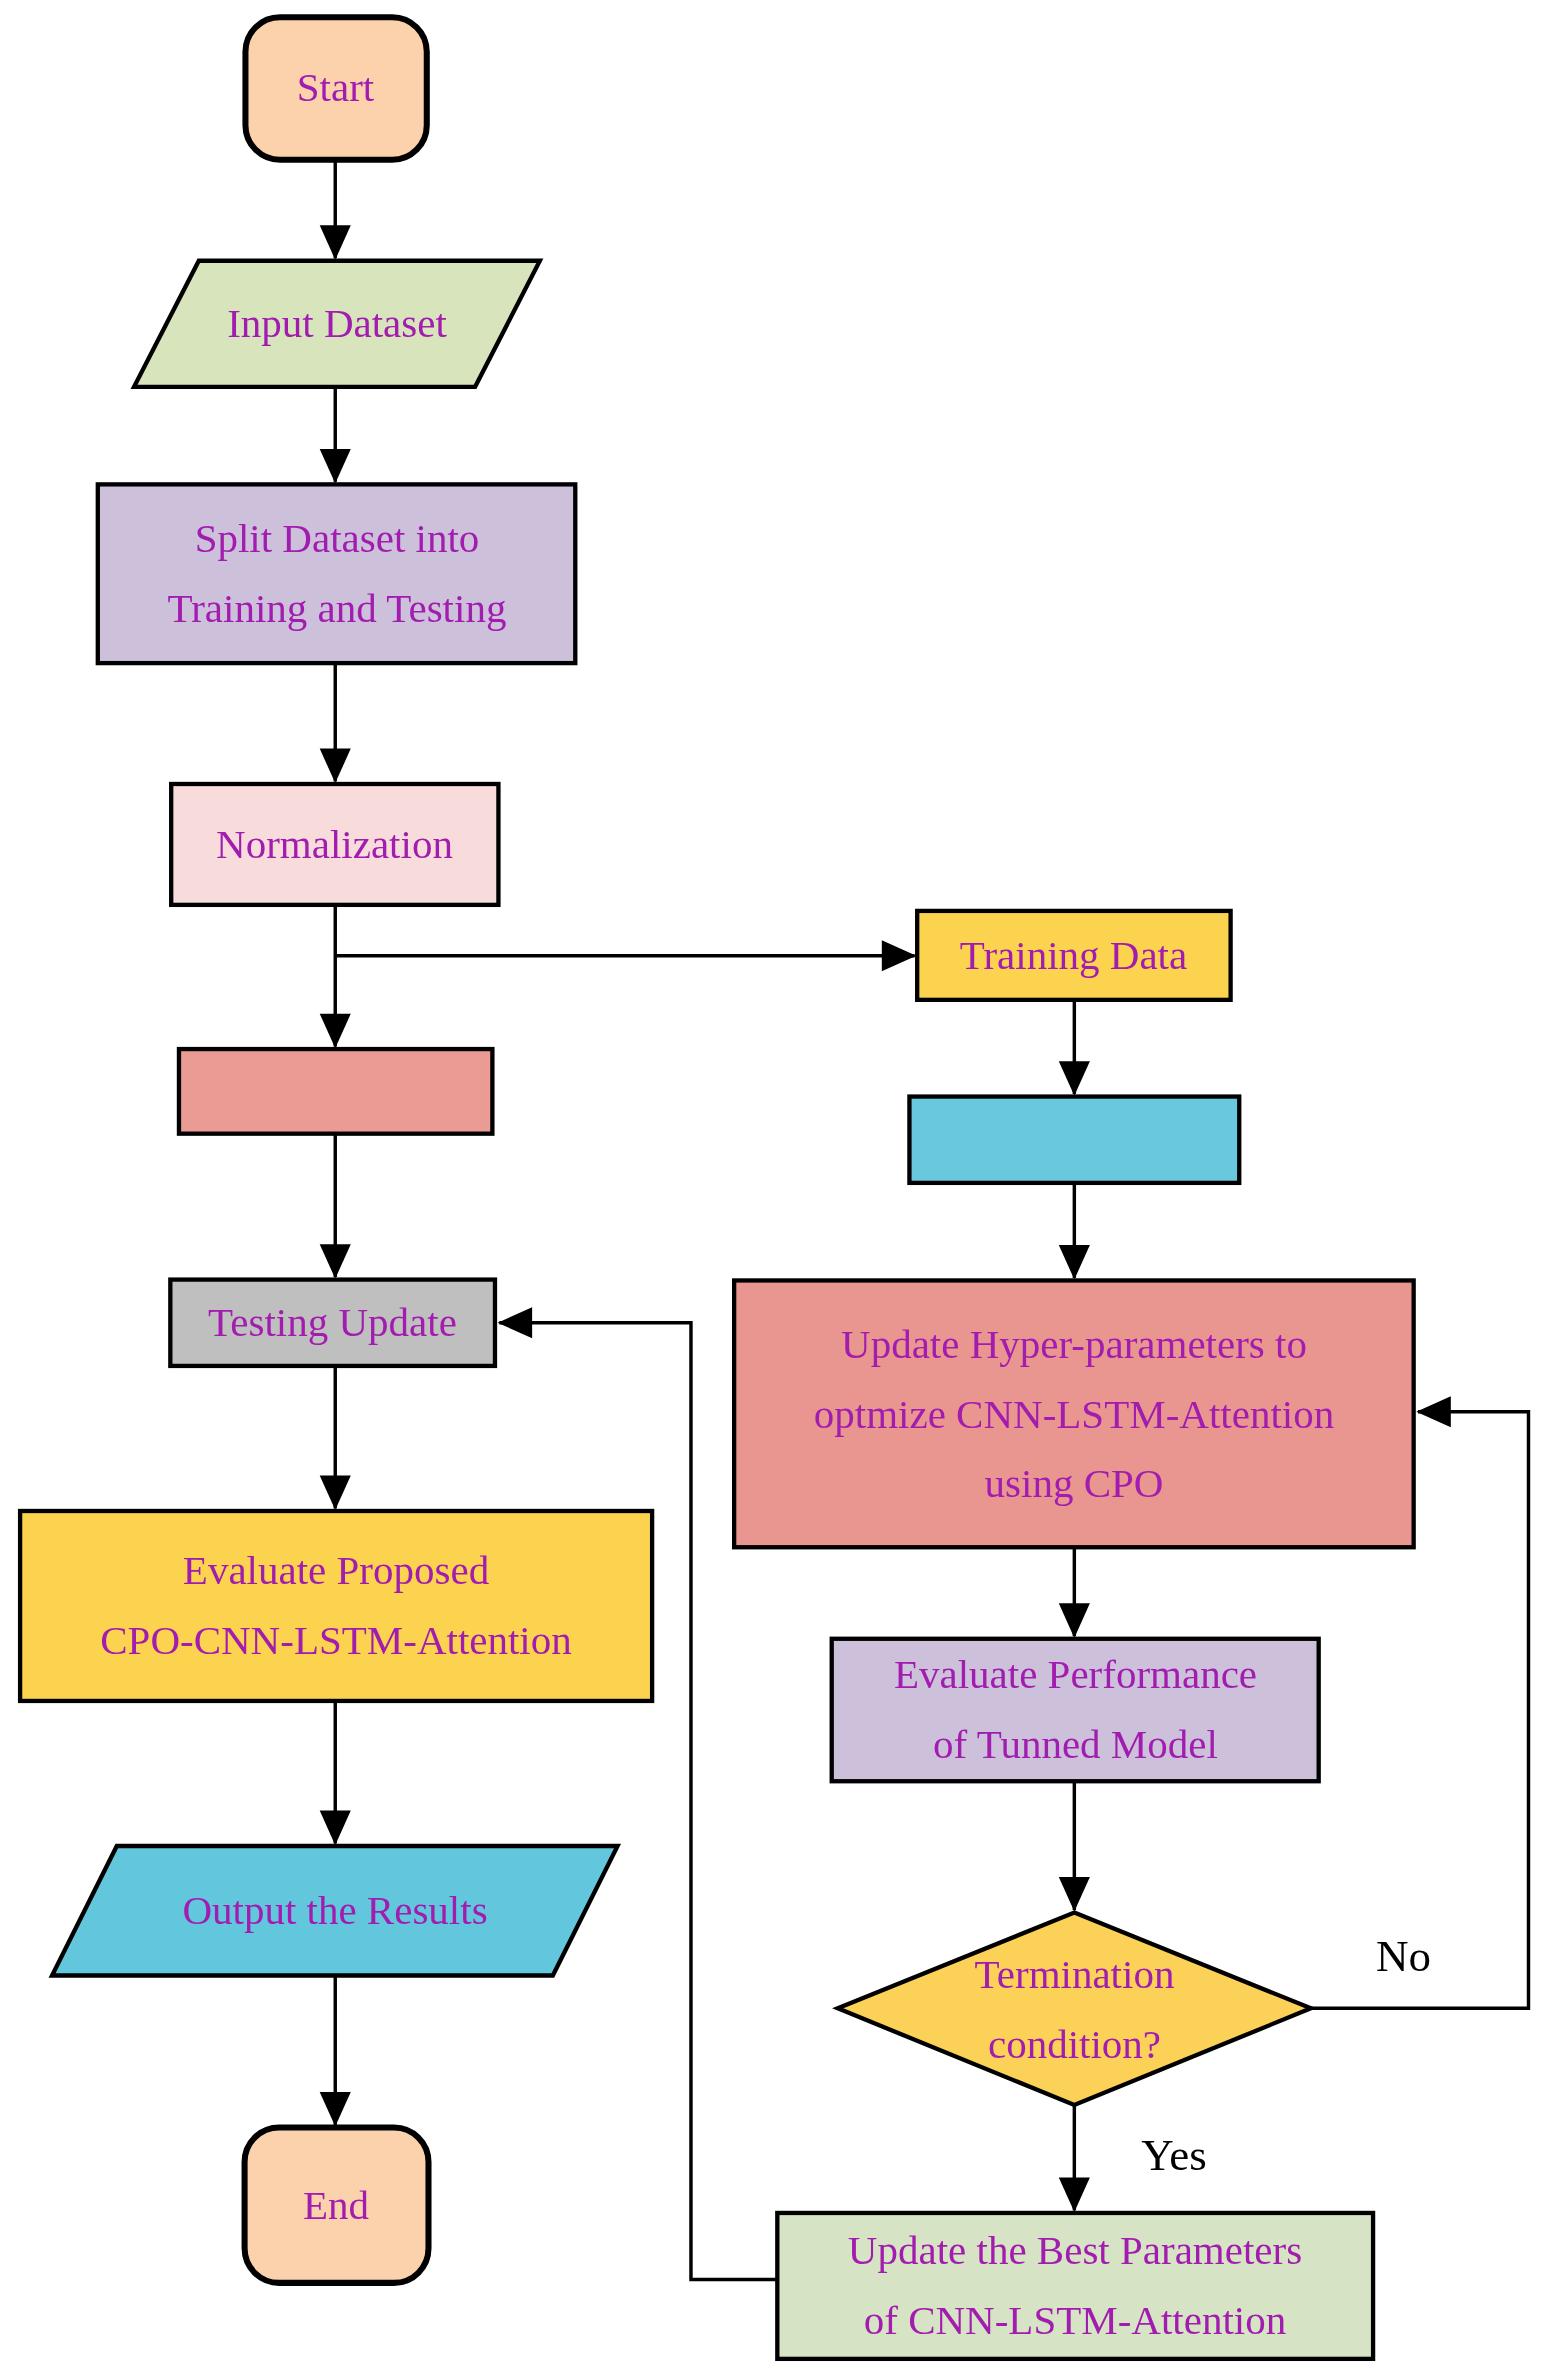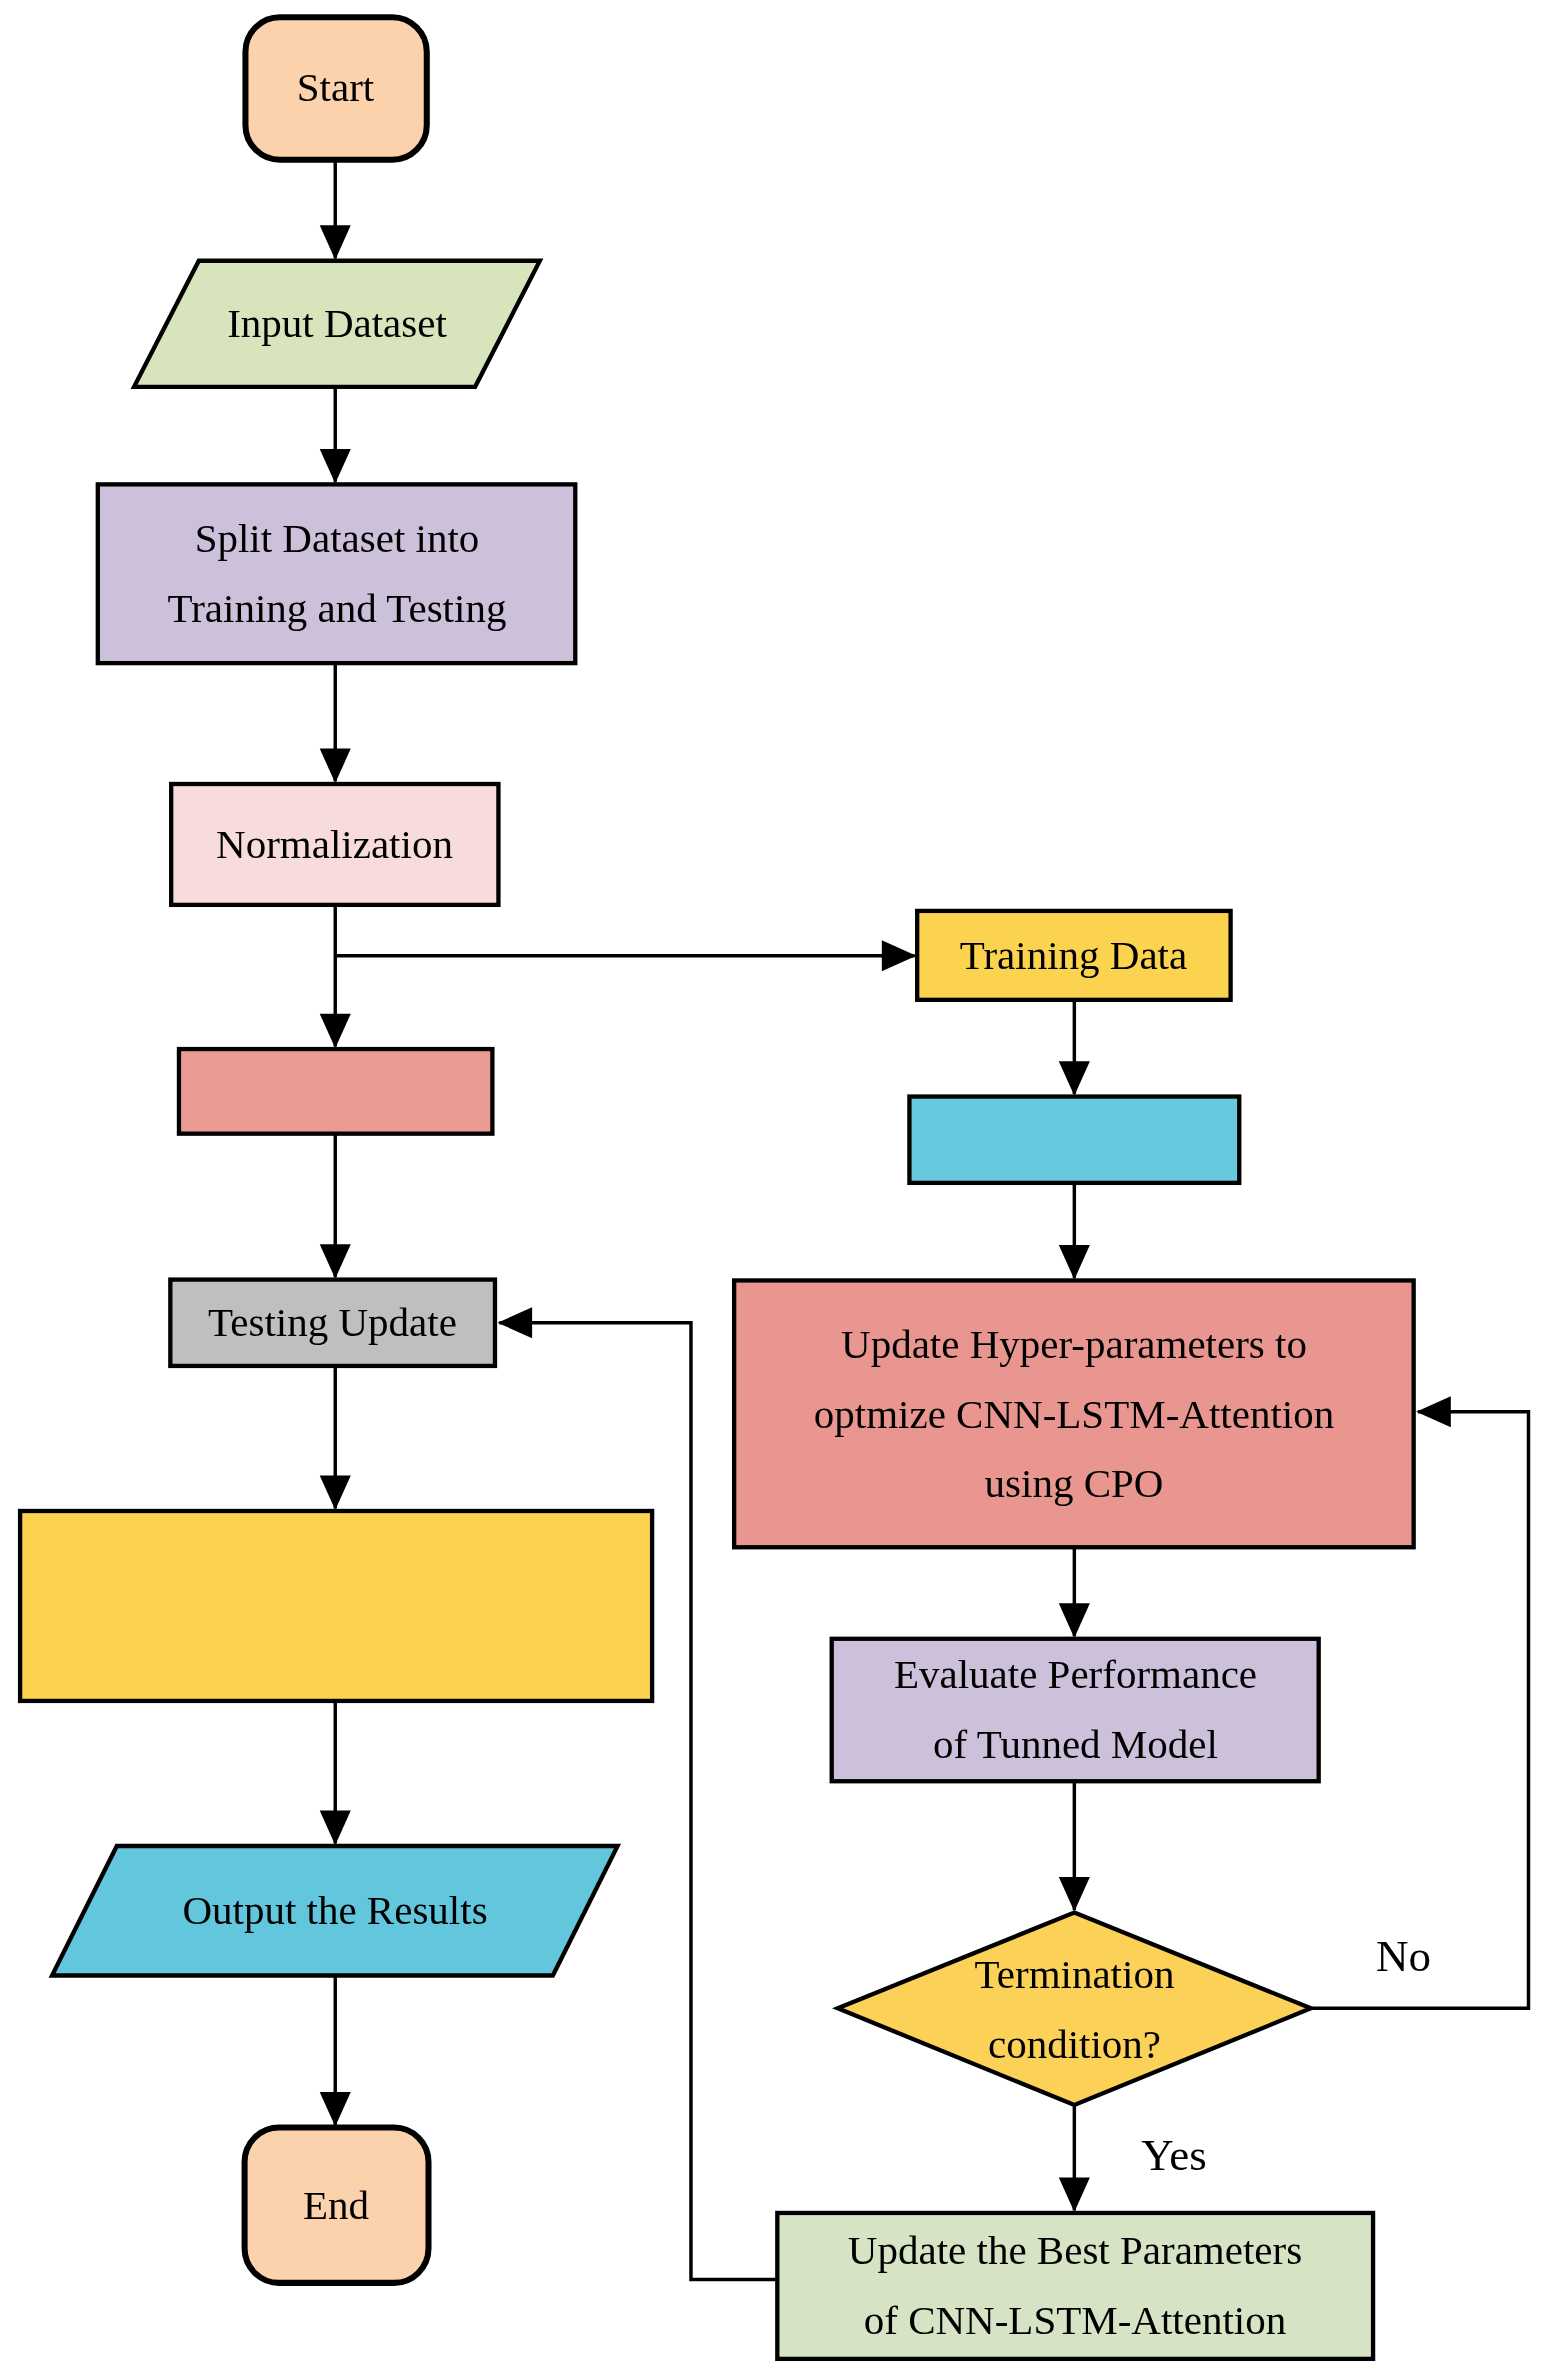--- a/index.html
+++ b/index.html
@@ -4,21 +4,21 @@
 <style>
   html,body{margin:0;padding:0;background:#ffffff;}
   #canvas{position:relative;width:1546px;height:2377px;background:#ffffff;overflow:hidden;}
   #wires{position:absolute;left:0;top:0;}
   .label{
     position:absolute;
     display:flex;align-items:center;justify-content:center;
     text-align:center;
     white-space:pre-line;
     font-family:"Liberation Serif","DejaVu Serif",serif;
-    color:#000000;
+    color:#a21caf;
     font-size:41px;
     line-height:1.7;
     pointer-events:none;
   }
   .edge-label{
     position:absolute;
     font-family:"Liberation Serif","DejaVu Serif",serif;
     color:#000000;
     font-size:45px;
     display:flex;align-items:center;justify-content:center;
@@ -87,20 +87,22 @@
   <div class="label" style="left:917px;top:911px;width:313px;height:89px;">Training Data</div>
 
 
 
   <div class="label" style="left:170px;top:1280px;width:325px;height:86px;">Testing Update</div>
 
   <div class="label" style="left:734px;top:1281px;width:680px;height:267px;">Update Hyper-parameters to
 optmize CNN-LSTM-Attention
 using CPO</div>
 
+  <div class="label" style="left:20px;top:1511px;width:632px;height:190px;">Evaluate Proposed
+CPO-CNN-LSTM-Attention</div>
 
   <div class="label" style="left:832px;top:1639px;width:487px;height:142px;">Evaluate Performance
 of Tunned Model</div>
 
   <div class="label" style="left:838px;top:1913px;width:473px;height:193px;">Termination
 condition?</div>
 
   <div class="label" style="left:52px;top:1846px;width:566px;height:130px;">Output the Results</div>
 
   <div class="label" style="left:777px;top:2213px;width:596px;height:146px;">Update the Best Parameters

